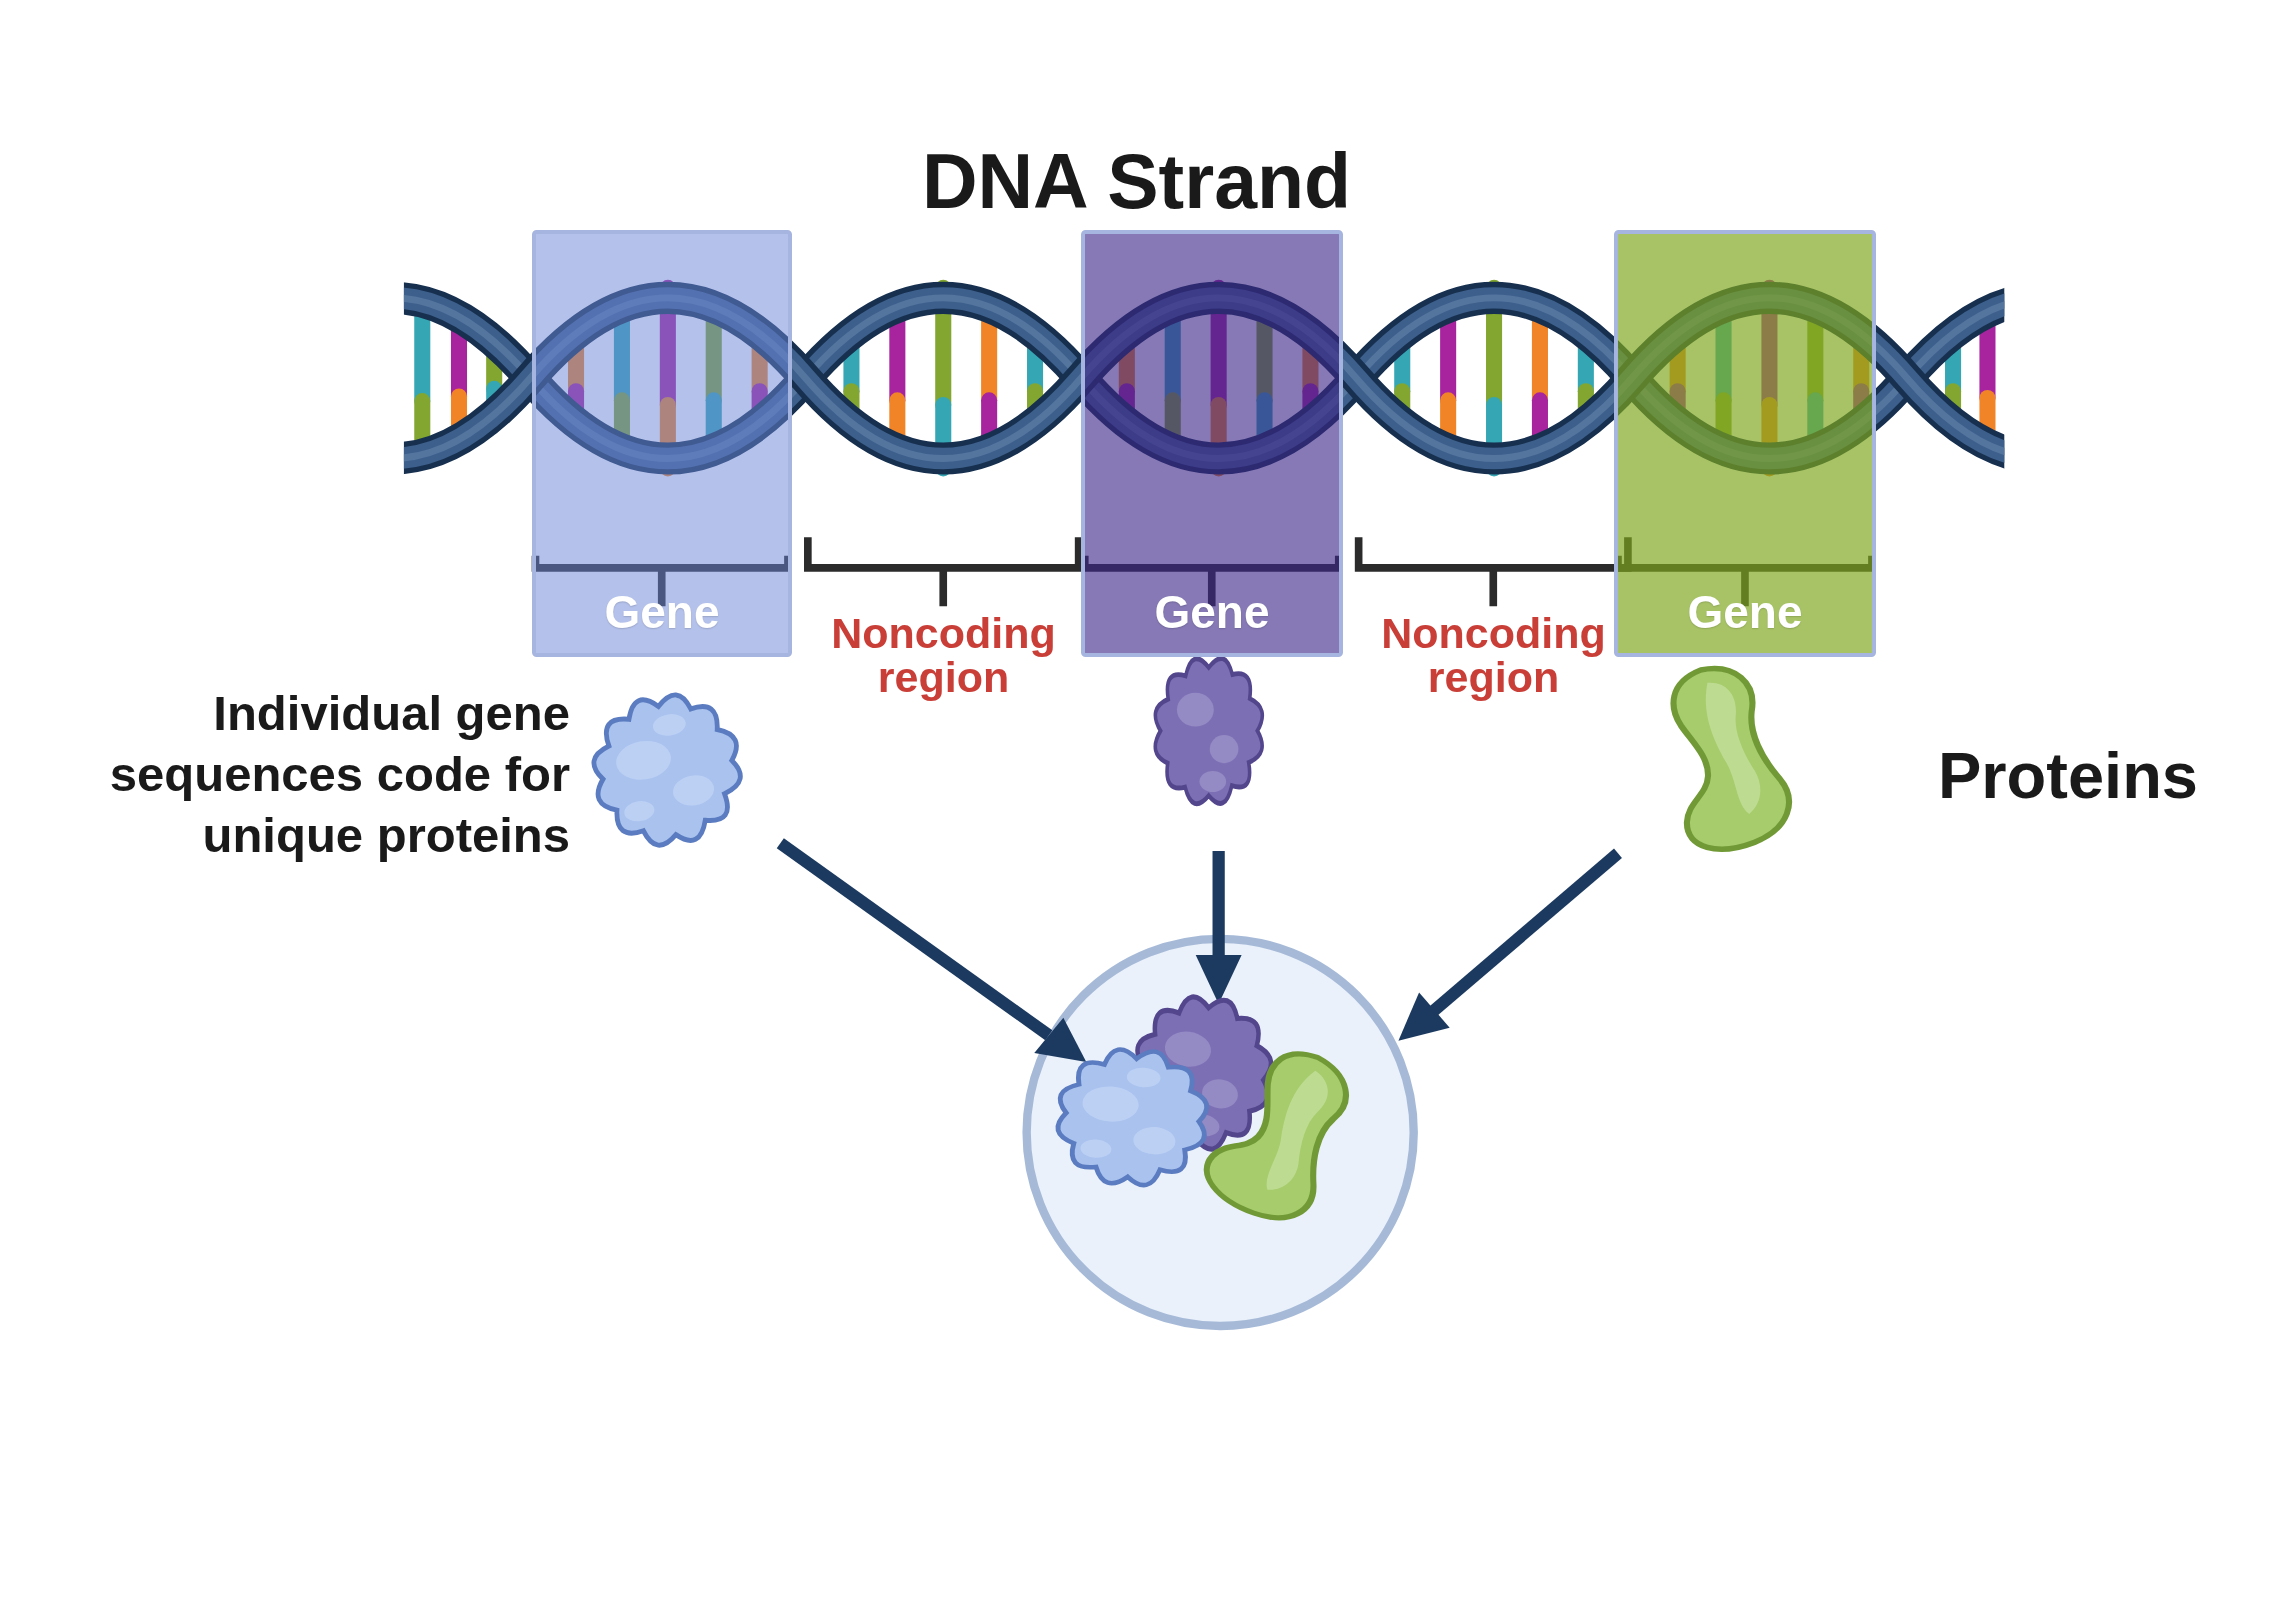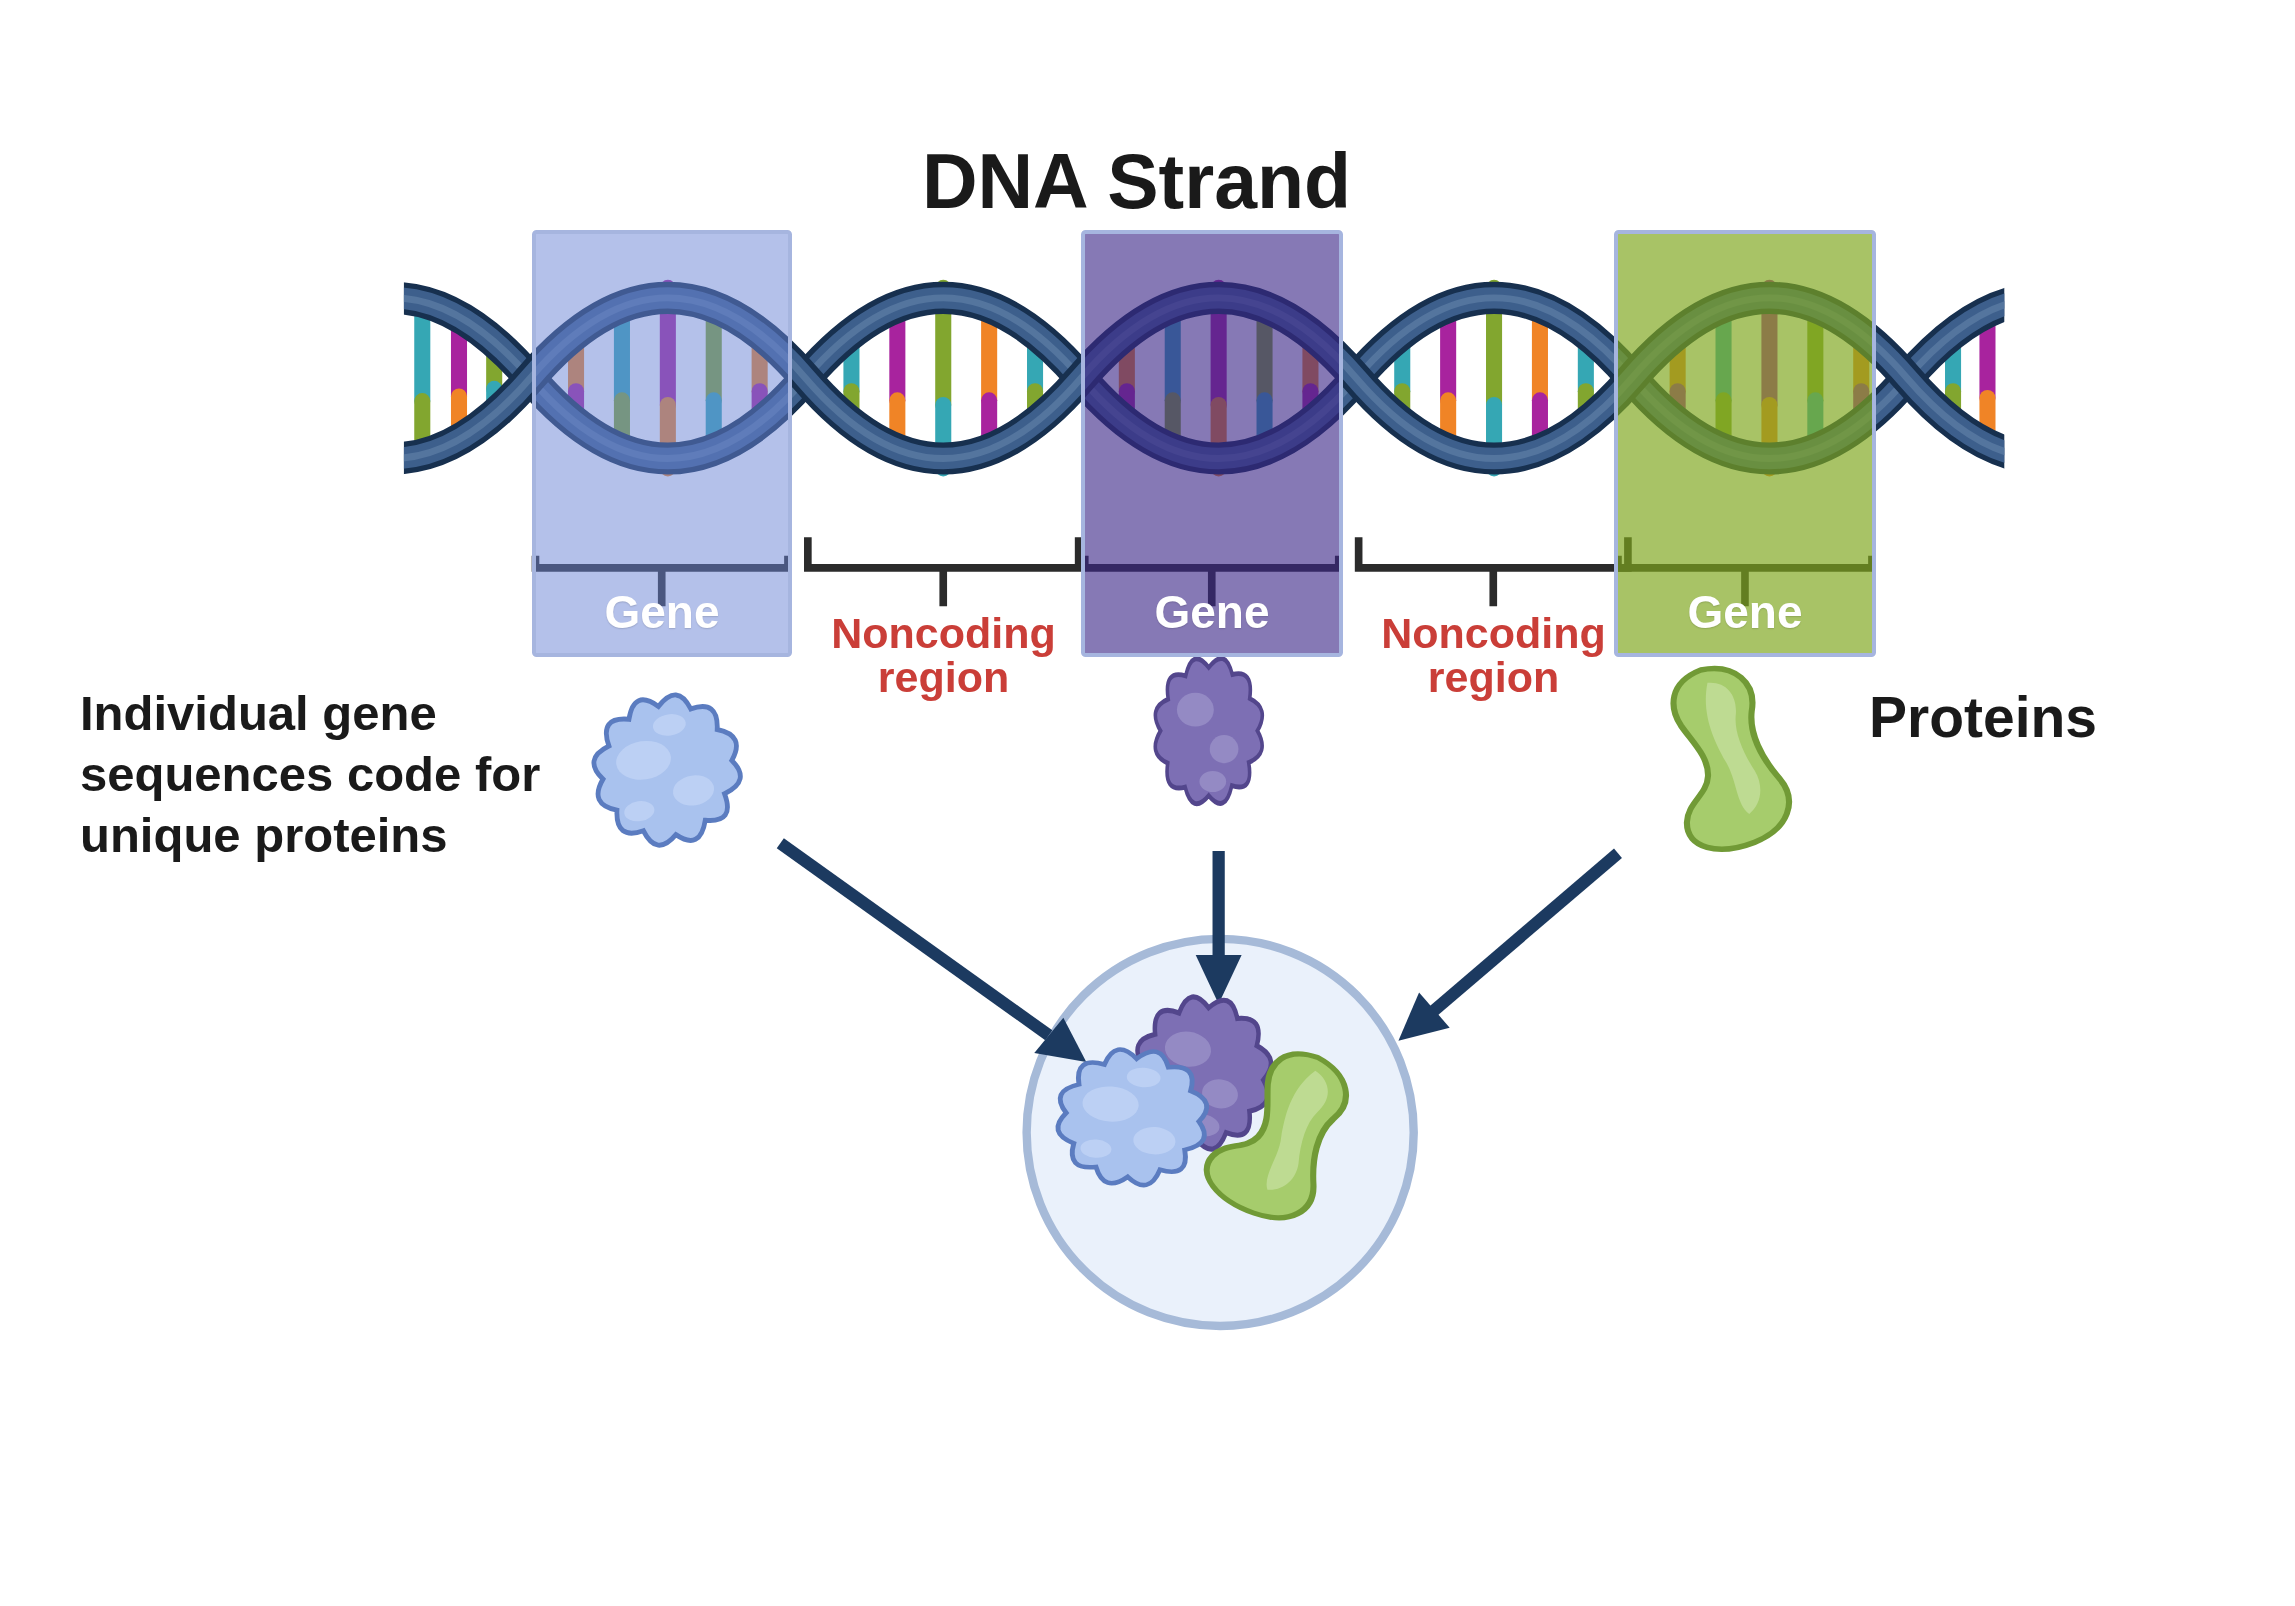--- a/index.html
+++ b/index.html
@@ -13,22 +13,22 @@
             border:4.6px solid #a6b5df;border-radius:4.6px;z-index:3;
             display:flex;align-items:flex-end;justify-content:center;padding-bottom:13.8px;}
   #gene-box-1{left:532px;width:260px;background:rgba(105,131,213,0.50);}
   #gene-box-2{left:1081px;width:262px;background:rgba(60,38,135,0.62);}
   #gene-box-3{left:1614px;width:262px;background:rgba(127,167,30,0.68);}
   .gene-label{color:#ffffff;font-weight:bold;font-size:46px;text-shadow:0 0.8px 1.5px rgba(0,0,0,0.15);}
   .noncoding{position:absolute;top:611px;width:321px;text-align:center;color:#ca3e38;
              font-size:43px;line-height:44px;font-weight:bold;}
   #noncoding-1{left:783px;}
   #noncoding-2{left:1333px;}
-  #left-caption{left:80px;top:683px;width:490px;font-size:49px;line-height:61px;}
-  #proteins-heading{left:1869px;top:684px;width:398px;text-align:left;font-size:57px;}
+  #left-caption{left:80px;top:683px;width:490px;font-size:49px;line-height:61px;text-align:right;}
+  #proteins-heading{left:1869px;top:738px;width:398px;text-align:center;font-size:65px;}
   #bottom-caption{left:961px;top:1371px;width:658px;font-size:48px;line-height:64px;}
 </style>
 </head>
 <body>
 
 <div id="canvas">
 
   <svg id="artwork" viewBox="0 0 3000 2100" xmlns="http://www.w3.org/2000/svg">
     <defs>
       <clipPath id="dnaClip">

